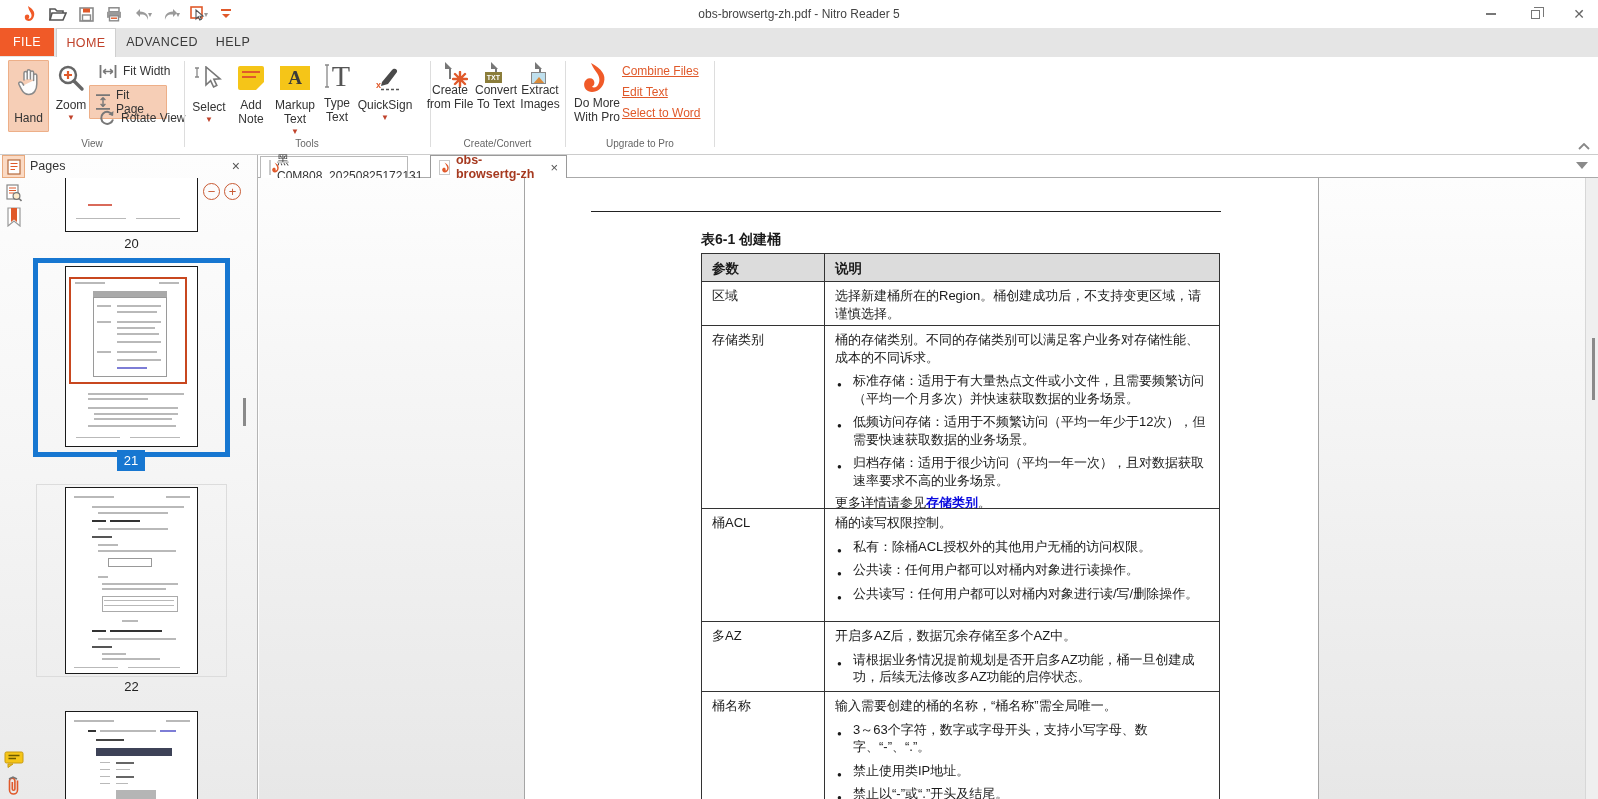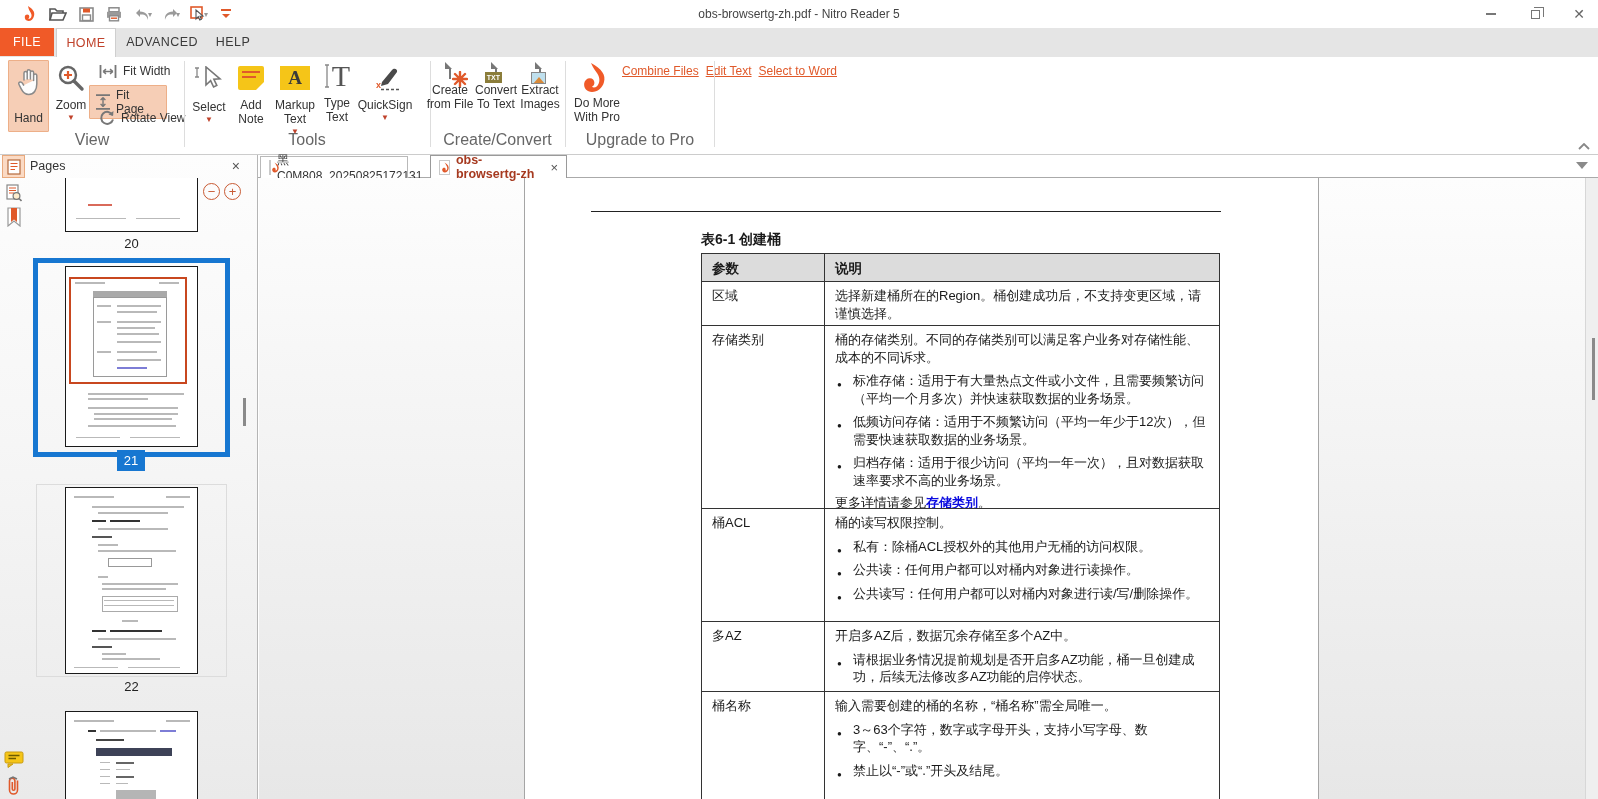--- a/index.html
+++ b/index.html
@@ -28,33 +28,33 @@
     font-size:12.5px; letter-spacing:.4px; }
   .rtab-file { left:0; width:54px; background:#F05A28; color:#fff; }
   .rtab-home { left:56px; width:60px; background:#fff; border:1px solid #cfcfcf; border-bottom:none;
     color:#C0432C; height:29px; z-index:3; }
   .rtab-adv  { left:120px; width:84px; color:#3a3a3a; }
   .rtab-help { left:208px; width:50px; color:#3a3a3a; }
 
   
   #ribbon { position:absolute; left:0; top:57px; width:1598px; height:98px; background:#fff;
     border-bottom:1px solid #cccccc; }
-  .rgroup-label { position:absolute; bottom:5px; font-size:16px; color:#666; text-align:center; }
+  .rgroup-label { position:absolute; bottom:5px; font-size:10px; color:#666; text-align:center; }
   .rsep { position:absolute; top:4px; height:86px; width:1px; background:#ddd; }
   .rbtn { position:absolute; display:flex; flex-direction:column; align-items:center; color:#333;
     font-size:12px; text-align:center; }
   .rbtn .lbl { line-height:14px; }
   .caret { color:#C0432C; font-size:8px; line-height:8px; margin-top:2px; }
   .hl { background:#F6CEB6; border:1px solid #EDAF88; border-radius:1px; }
   .smallbtn { position:absolute; display:flex; align-items:center; gap:6px; font-size:12px; color:#333;
     padding:2px 6px; }
   .icon-doc { position:relative; width:22px; height:27px; background:#fff; border:1.6px solid #777; }
   .icon-doc::after { content:""; position:absolute; right:-1.6px; top:-1.6px; width:0; height:0;
     border-left:7px solid #777; border-top:7px solid #fff; }
-  .links { position:absolute; display:flex; flex-direction:row; gap:7px; }
+  .links { position:absolute; display:flex; flex-direction:column; gap:7px; }
   .prolink { color:#E0592A; font-size:12px; text-decoration:underline; white-space:nowrap; }
   .ribbon-collapse { position:absolute; right:8px; bottom:4px; color:#888; }
 
   
   #tabband { position:absolute; left:0; top:155px; width:1598px; height:23px; background:#fff; }
   #tabband .band-border { position:absolute; left:258px; right:0; bottom:0; height:1px; background:#aaa; }
   .doctab { position:absolute; top:1px; height:22px; display:flex; align-items:center; gap:6px;
     padding:0 8px; font-size:12px; color:#333; background:#fff; border:1px solid #b9b9b9; border-bottom:none; }
   .doctab.active { border-color:#9a9a9a; height:23px; z-index:4; color:#A63A20; font-weight:bold; font-size:12.5px; }
   .tabclose { color:#555; font-size:13px; margin-left:4px; font-weight:normal; }
@@ -562,20 +562,21 @@
               <div class="tcell desc">
                 <div>开启多AZ后，数据冗余存储至多个AZ中。</div>
                 <div class="bullet">请根据业务情况提前规划是否开启多AZ功能，桶一旦创建成功，后续无法修改多AZ功能的启停状态。</div>
               </div>
             </div>
             <div class="trow">
               <div class="tcell param">桶名称</div>
               <div class="tcell desc">
                 <div>输入需要创建的桶的名称，“桶名称”需全局唯一。</div>
                 <div class="bullet">3～63个字符，数字或字母开头，支持小写字母、数字、“-”、“.”。</div>
+                <div class="bullet">禁止使用类IP地址。</div>
                 <div class="bullet">禁止以“-”或“.”开头及结尾。</div>
               </div>
             </div>
           </div>
       </div>
     </div>
   </div>
 
   <div id="docscroll">
     <div class="thumb"></div>

